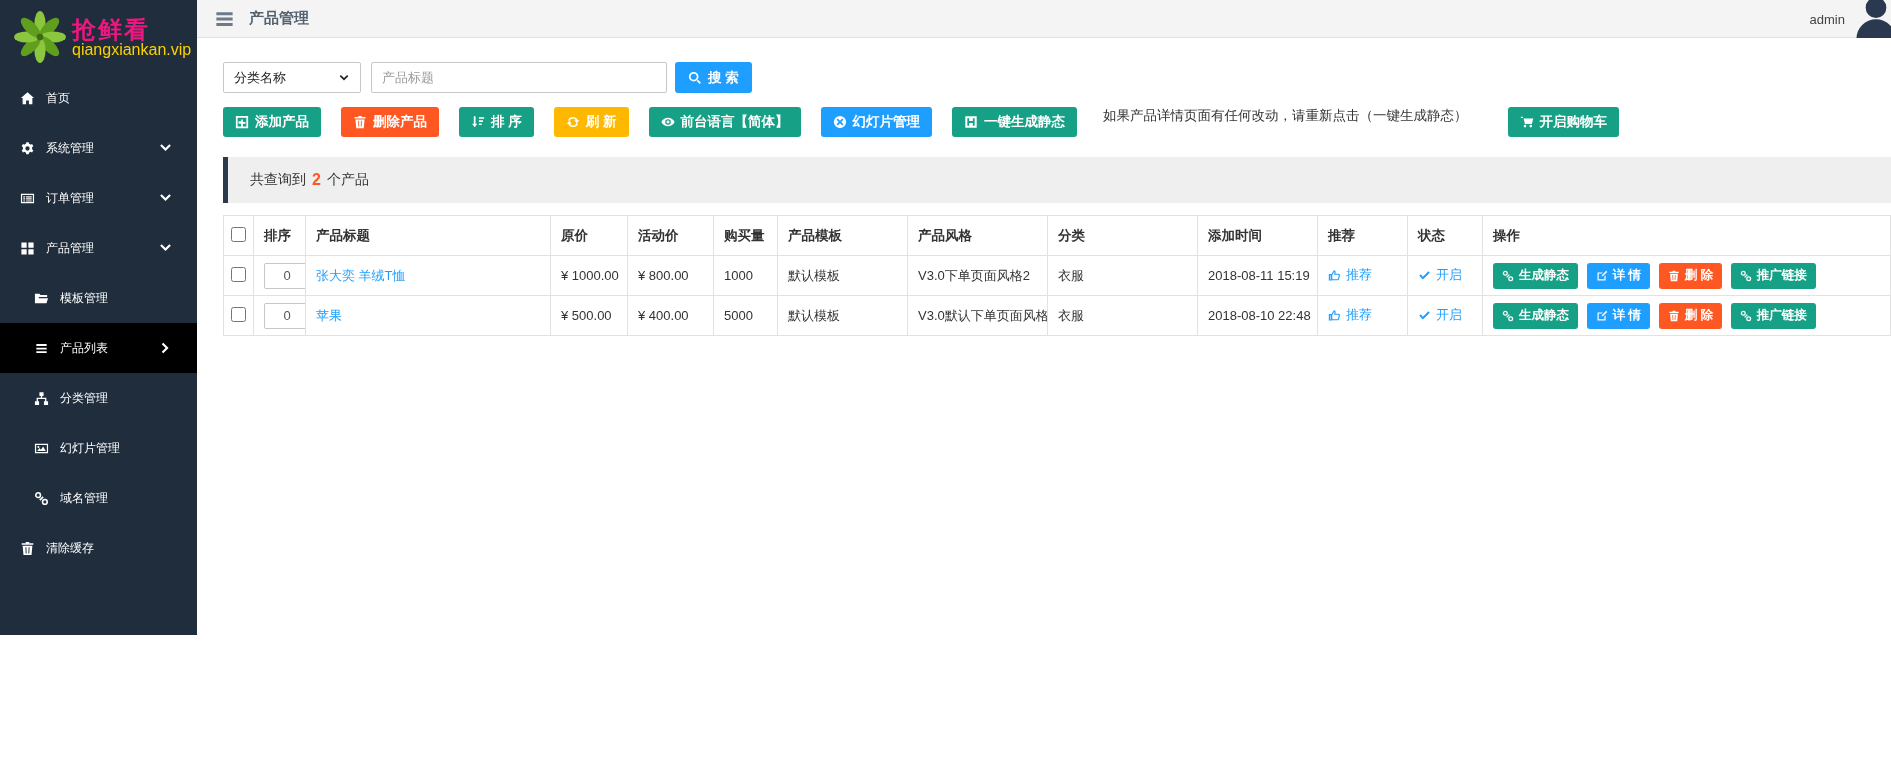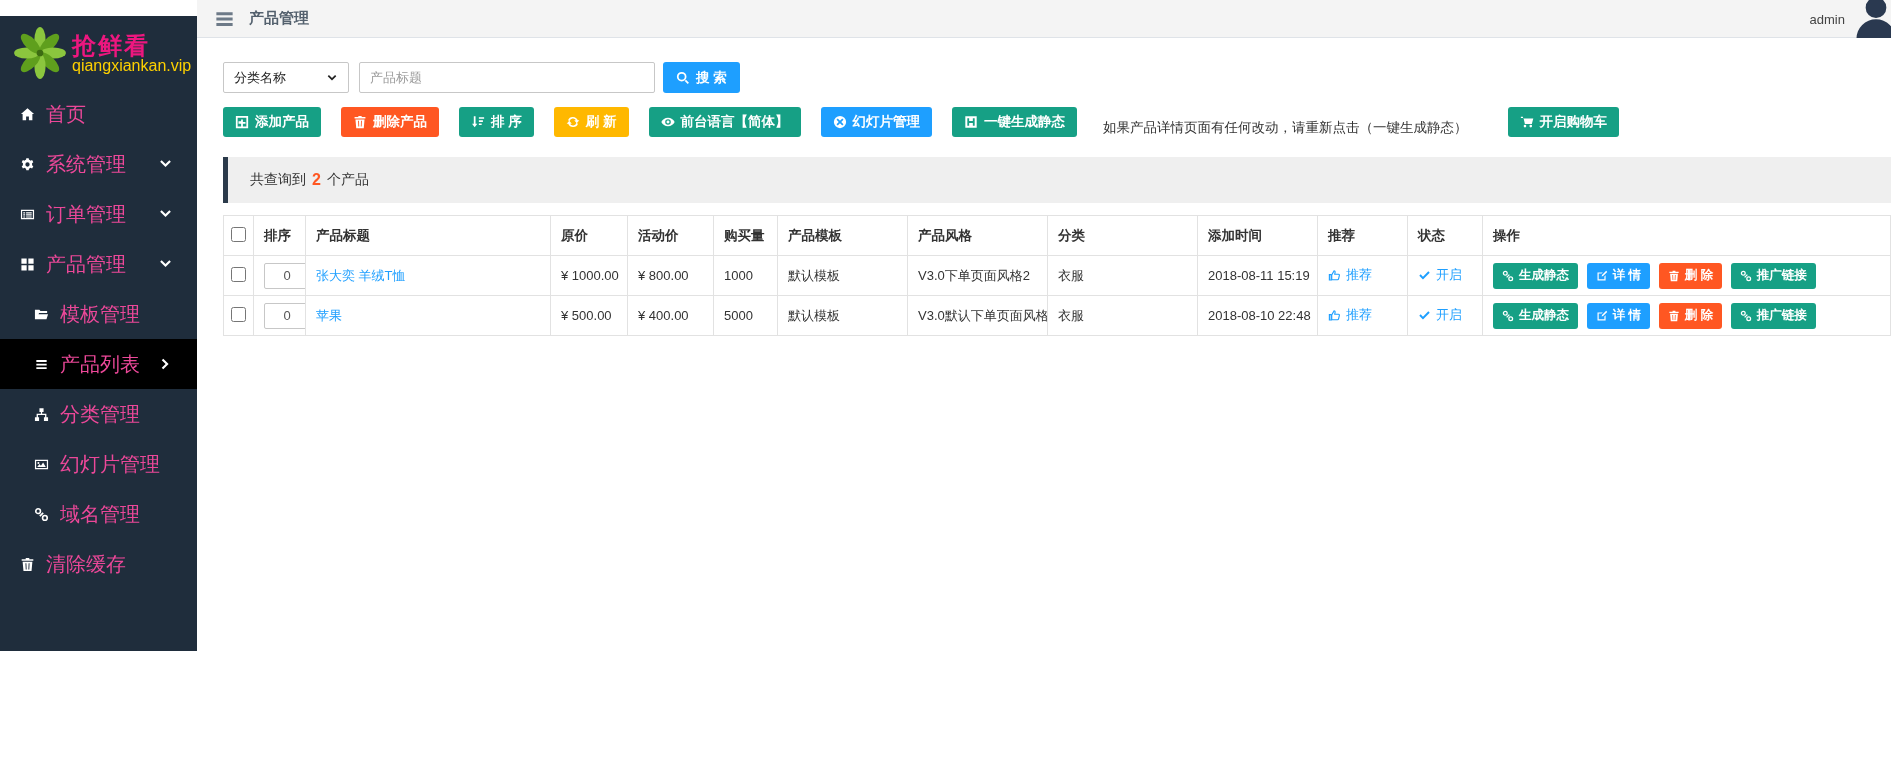--- a/index.html
+++ b/index.html
@@ -5,35 +5,35 @@
   * { margin:0; padding:0; box-sizing:border-box; }
   html,body { width:1891px; height:765px; overflow:hidden; }
   body {
     font-family:"Liberation Sans","DejaVu Sans",sans-serif;
     background:#fff; color:#333; position:relative;
   }
   .ic svg { display:block; width:14px; height:14px; }
 
   
   .sidebar {
-    position:absolute; left:0; top:16px; width:197px; height:635px;
+    position:absolute; left:0; top:0; width:197px; height:635px;
     background:var(--sidebar-bg); z-index:5;
   }
   .logo {
     display:flex; align-items:center; height:73px; padding:6px 6px 6px 12px;
     cursor:pointer;
   }
   .logo-flower svg { width:56px; height:56px; display:block; }
   .logo-text { margin-left:4px; }
   .logo-title { color:var(--logo-pink); font-size:24px; font-weight:700; letter-spacing:2px; line-height:26px; }
   .logo-domain { color:var(--logo-yellow); font-size:16px; line-height:13px; }
   .nav { }
   .nav-item {
     position:relative; height:50px; display:flex; align-items:center;
-    color:#ec4899; font-size:20px; cursor:pointer; padding-left:20px;
+    color:#ffffff; font-size:12px; cursor:pointer; padding-left:20px;
   }
   .nav-item .ic { margin-right:11px; color:#fff; }
   .nav-item .ic svg { width:15px; height:15px; }
   .nav-item.lvl2 { padding-left:34px; }
   .nav-item.active { background:var(--sidebar-active); }
   .nav-caret { position:absolute; right:13px; top:50%; transform:translateY(-50%); color:#fff; }
   .nav-caret svg { width:11px; height:11px; }
 
   
   .topbar {
@@ -49,40 +49,40 @@
     font-size:13px; color:#444; cursor:pointer;
   }
   .avatar { position:absolute; right:-8px; top:-5px; color:#2a3950; cursor:pointer; }
   .avatar svg { width:46px; height:46px; }
 
   
   .content { position:absolute; left:197px; top:38px; right:0; bottom:0; background:#fff; padding:24px 0 0 26px; }
 
   .filter-row { display:flex; align-items:center; }
   .select {
-    width:126px; height:31px; border:1px solid #c7c7c7; border-radius:2px; background:#fff;
+    width:138px; height:31px; border:1px solid #c7c7c7; border-radius:2px; background:#fff;
     display:flex; align-items:center; justify-content:space-between; padding:0 10px;
     font-size:13px; color:#222; cursor:pointer;
   }
   .select .ic { color:#222; }
   .select .ic svg { width:12px; height:12px; }
   .text-input {
     width:296px; height:31px; border:1px solid #c7c7c7; border-radius:2px; margin-left:10px;
     padding:0 10px; font-size:13px; color:#333; outline:none;
     font-family:"Liberation Sans","DejaVu Sans",sans-serif;
   }
   .text-input::placeholder { color:#9a9a9a; }
   .btn {
     display:inline-flex; align-items:center; gap:6px; border:none; border-radius:3px;
     color:#fff; cursor:pointer; white-space:nowrap;
     font-family:"Liberation Sans","DejaVu Sans",sans-serif;
   }
   .btn-search { height:31px; padding:0 13px; margin-left:8px; font-size:13.5px; font-weight:700; background:var(--blue); }
 
-  .toolbar { display:flex; align-items:flex-end; margin-top:14px; }
+  .toolbar { display:flex; align-items:flex-start; margin-top:14px; }
   .tbtn { height:30px; padding:0 12px; font-size:13.5px; font-weight:700; margin-right:20px; }
   .tbtn .ic svg { width:14px; height:14px; }
   .c-green { background:var(--green); }
   .c-red { background:var(--red); }
   .c-yellow { background:var(--yellow); }
   .c-blue { background:var(--blue); }
   .toolbar-hint { font-size:13.5px; color:#333; margin:0 20px 0 6px; white-space:nowrap; }
   .tbtn.last { margin-right:0; margin-left:20px; }
 
   

